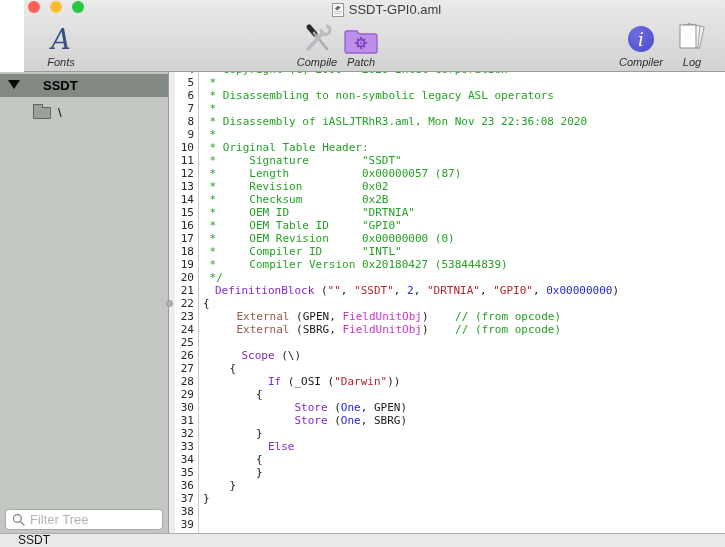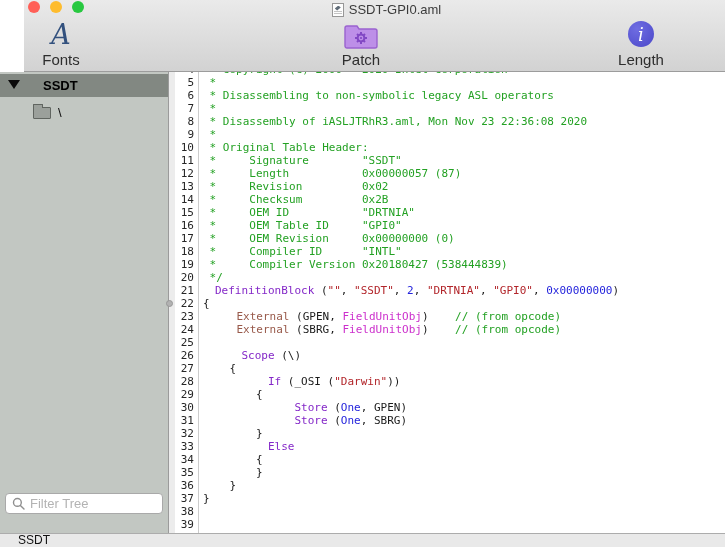--- a/index.html
+++ b/index.html
@@ -17,21 +17,21 @@
   .t-green { left:48px; background:#28C840; }
   .title-wrap { height:19px; display:flex; align-items:center; justify-content:center; gap:5px; }
   .doc-icon { width:12px; height:14px; background:#FDFDFD; border:1px solid #979797; position:relative; }
   .doc-icon::before { content:""; position:absolute; left:2px; top:2px; width:6px; height:5px;
                       background:#5F6B77; clip-path:polygon(0 60%,60% 0,100% 40%,40% 100%); }
   .doc-icon::after { content:""; position:absolute; left:1px; bottom:2px; width:8px; height:1px; background:#C4C4C4; box-shadow:0 -2px 0 #C4C4C4; }
   .win-title { font-size:13px; color:#3B3B3B; }
 
   .toolbar { position:relative; height:52px; }
   .tbtn { position:absolute; bottom:3px; display:flex; flex-direction:column; align-items:center; cursor:default; }
-  .tbtn .tlabel { font-size:15px; color:#2E2E2E; margin-top:1px; }
+  .tbtn .tlabel { font-size:11px; color:#2E2E2E; margin-top:1px;font-style:italic; }
   .tbtn .ticon { height:34px; display:flex; align-items:flex-end; justify-content:center; }
   .btn-fonts   { left:12px;  width:50px; }
   .btn-compile { left:263px; width:60px; }
   .btn-patch   { left:313px; width:48px;align-items:center; }
   .btn-summary { left:586px; width:62px; }
   .btn-log     { left:648px; width:40px; }
   .btn-print   { left:686px; width:40px; }
   .fonts-a { font-family:"DejaVu Serif", serif; font-style:italic; font-size:27px; line-height:30px; color:#33517E; }
   .summary-circle { width:26px; height:26px; border-radius:50%; background:radial-gradient(circle at 35% 30%, #6F6DE2, #4B48C9);
                     display:flex; align-items:center; justify-content:center; margin-bottom:3px;
@@ -42,21 +42,21 @@
   .side-divider { position:absolute; left:168px; top:72px; width:1px; height:461px; background:#9B9B9B; z-index:4; }
   .group-header { position:absolute; left:0; top:2px; width:168px; height:23px; background:#828882; }
   .disclosure { position:absolute; left:8px; top:6px; width:0; height:0;
                 border-left:6px solid transparent; border-right:6px solid transparent; border-top:9px solid #0A0A0A; }
   .group-label { position:absolute; left:43px; top:4px; font-size:13px; font-weight:bold; color:#000; }
   .tree-item { position:absolute; left:0; top:30px; width:168px; height:24px; }
   .folder { position:absolute; left:33px; top:5px; width:18px; height:12px; background:#9BA09B; border:1px solid #606560; border-radius:1px; }
   .folder::before { content:""; position:absolute; left:-1px; top:-4px; width:8px; height:3px; background:#9BA09B; border:1px solid #606560; border-bottom:none; border-radius:1px 1px 0 0; }
   .tree-label { position:absolute; left:58px; top:3px; font-size:13px; color:#0A0A0A; }
 
-  .filter-wrap { position:absolute; left:5px; bottom:19px; width:158px; height:21px; }
+  .filter-wrap { position:absolute; left:5px; bottom:3px; width:158px; height:21px; }
   .filter-input { width:100%; height:100%; border:1px solid #A9A9A9; border-radius:4px; background:#FFF;
                   font-size:13px; color:#333; padding:0 4px 0 24px; outline:none; font-family:"Liberation Sans", sans-serif; }
   .filter-input::placeholder { color:#B3B3B3; }
   .mag { position:absolute; left:7px; top:4px; width:13px; height:13px; pointer-events:none; }
 
   
   .editor { position:absolute; left:169px; top:72px; width:556px; height:461px; background:#FFF; overflow:hidden; }
   .gutter-strip { position:absolute; left:0; top:0; bottom:0; width:6px; background:#ECECEC; }
   .gutter-sep { position:absolute; left:29px; top:0; bottom:0; width:1px; background:#CCCCCC; }
   .code-scroll { position:absolute; left:0; top:-9px; right:0; font-family:"DejaVu Sans Mono", monospace;
@@ -94,43 +94,64 @@
       </div>
     </div>
 
     <div class="toolbar">
 
       <div class="tbtn btn-fonts">
         <span class="ticon fonts-a">A</span>
         <span class="tlabel">Fonts</span>
       </div>
 
+      <div class="tbtn btn-compile">
+        <span class="ticon">
+          <svg width="34" height="33" viewBox="0 0 34 33">
+            <line x1="9" y1="5" x2="15" y2="12" stroke="#2B2B2B" stroke-width="5" stroke-linecap="round"></line>
+            <line x1="14" y1="11" x2="27" y2="27" stroke="#A7ACB1" stroke-width="2.6" stroke-linecap="round"></line>
+            <line x1="23" y1="11" x2="8" y2="27" stroke="#B7BCC2" stroke-width="3.6" stroke-linecap="round"></line>
+            <circle cx="25.5" cy="8" r="4.4" fill="none" stroke="#B7BCC2" stroke-width="3" stroke-dasharray="20 7.6" transform="rotate(-80 25.5 8)"></circle>
+          </svg>
+        </span>
+        <span class="tlabel">Compile</span>
+      </div>
 
       <div class="tbtn btn-patch">
         <span class="ticon">
           <svg width="34" height="30" viewBox="0 0 34 30">
             <path d="M3 6 h10 l2 3 h16 a2 2 0 0 1 2 2 v15 a2 2 0 0 1 -2 2 H3 a2 2 0 0 1 -2 -2 V8 a2 2 0 0 1 2 -2 z" fill="#BD8FE8" stroke="#9A63CF" stroke-width="1.4"></path>
             <g stroke="#8248C4" stroke-width="2">
               <line x1="17" y1="12" x2="17" y2="24"></line>
               <line x1="11" y1="18" x2="23" y2="18"></line>
               <line x1="13" y1="14" x2="21" y2="22"></line>
               <line x1="21" y1="14" x2="13" y2="22"></line>
             </g>
             <circle cx="17" cy="18" r="3.4" fill="#BD8FE8" stroke="#8248C4" stroke-width="2"></circle>
             <circle cx="17" cy="18" r="1.1" fill="#8248C4"></circle>
           </svg>
         </span>
         <span class="tlabel">Patch</span>
       </div>
 
       <div class="tbtn btn-summary">
         <span class="summary-circle">i</span>
-        <span class="tlabel">Length</span>
+        <span class="tlabel">Compiler</span>
       </div>
 
+      <div class="tbtn btn-log">
+        <span class="ticon">
+          <svg width="32" height="33" viewBox="0 0 32 33">
+            <rect x="10" y="3" width="16" height="22" fill="#F1F1F1" stroke="#9E9E9E" transform="rotate(12 18 14)"></rect>
+            <rect x="7" y="3" width="16" height="22" fill="#F7F7F7" stroke="#9E9E9E" transform="rotate(6 15 14)"></rect>
+            <rect x="4" y="3" width="16" height="23" fill="#FFFFFF" stroke="#8F8F8F"></rect>
+          </svg>
+        </span>
+        <span class="tlabel">Log</span>
+      </div>
 
 
     </div>
   </div>
 
   <div class="sidebar">
     <div class="group-header">
       <span class="disclosure"></span>
       <span class="group-label">SSDT</span>
     </div>

